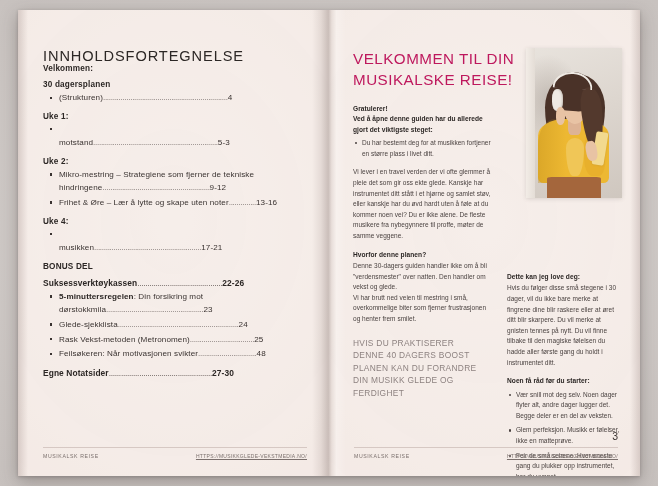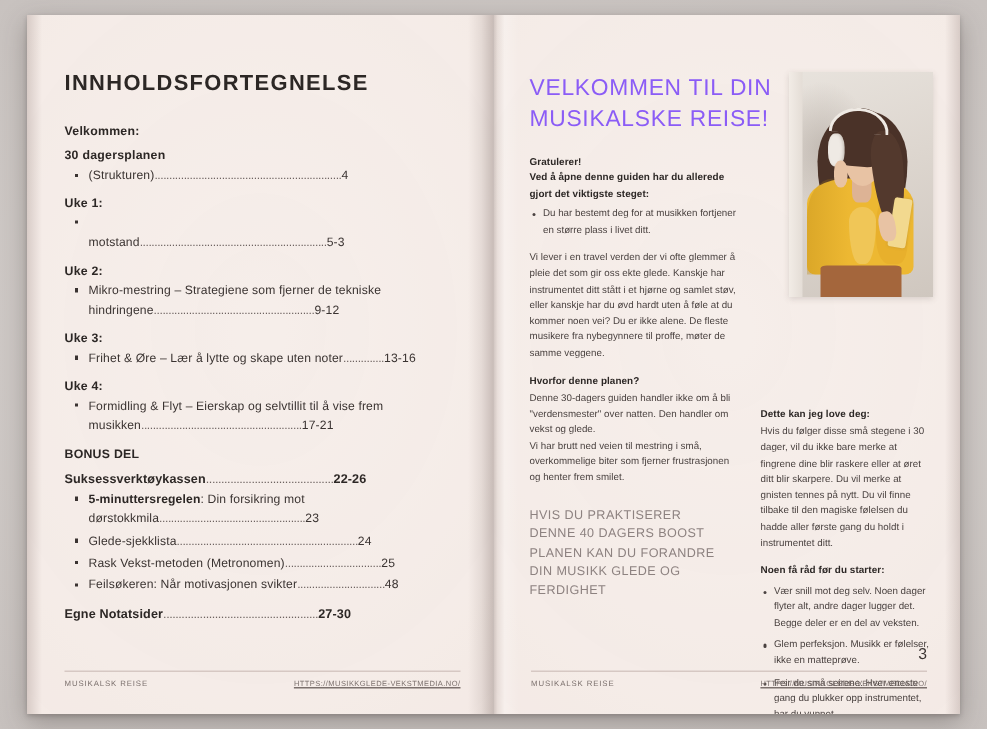--- a/index.html
+++ b/index.html
@@ -78,23 +78,22 @@
   }
   .edge-left { left: 0;  background: linear-gradient(to right, rgba(150,130,125,0.30), rgba(150,130,125,0)); }
   .edge-right{ right: 0; background: linear-gradient(to left,  rgba(150,130,125,0.30), rgba(150,130,125,0)); }
 
   
   .toc-wrap { position: absolute; left: 25px; top: 38px; width: 262px; z-index: 3; }
 
   #toc-title {
     font-size: 14.6px;
     letter-spacing: 0.9px;
-    font-weight: 700;
+    font-weight: 400;
     color: #2c2725;
-    margin-bottom: 19px;
   }
 
   .toc-section {
     font-size: 8.2px;
     font-weight: 700;
     color: #2c2725;
     letter-spacing: 0.18px;
     margin-top: 7px;
     margin-bottom: 2px;
   }
@@ -138,21 +137,21 @@
   .toc-row-strong .lead { color:#6d6360; font-weight:400; letter-spacing:-0.3px; }
 
   
   .right-inner { position: absolute; left: 24px; top: 38px; width: 268px; z-index: 3; }
 
   #welcome-title {
     font-size: 15.2px;
     font-weight: 400;
     letter-spacing: 0.5px;
     line-height: 21px;
-    color: #8b5cf6;
+    color: #be185d;
     width: 182px;
     margin-bottom: 14px;
   }
 
   .cols {
     display: flex;
     gap: 14px;
     align-items: flex-start;
   }
   .col-a { width: 140px; }
@@ -377,28 +376,27 @@
           <br>
           <span>motstand</span><span class="lead">................................................................</span><span class="pg">5-3</span>
         </div>
 
         <div class="toc-section">Uke 2:</div>
         <div class="toc-item">
           <span>Mikro-mestring – Strategiene som fjerner de tekniske</span><br>
           <span>hindringene</span><span class="lead">.......................................................</span><span class="pg">9-12</span>
         </div>
 
-        <div class="toc-section">Uke 3:</div>
         <div class="toc-item">
           <span>Frihet &amp; Øre – Lær å lytte og skape uten noter</span><span class="lead">..............</span><span class="pg">13-16</span>
         </div>
 
         <div class="toc-section">Uke 4:</div>
         <div class="toc-item">
-          <span>Formidling &amp; Flyt – Eierskap og selvtillit til å vise frem</span><br>
+          <br>
           <span>musikken</span><span class="lead">.......................................................</span><span class="pg">17-21</span>
         </div>
 
         <div class="toc-section">BONUS DEL</div>
         <div class="toc-row-strong">
           <span>Suksessverktøykassen</span><span class="lead">..........................................</span><span>22-26</span>
         </div>
 
         <div class="toc-item">
           <b>5-minuttersregelen</b><span>: Din forsikring mot</span><br>

